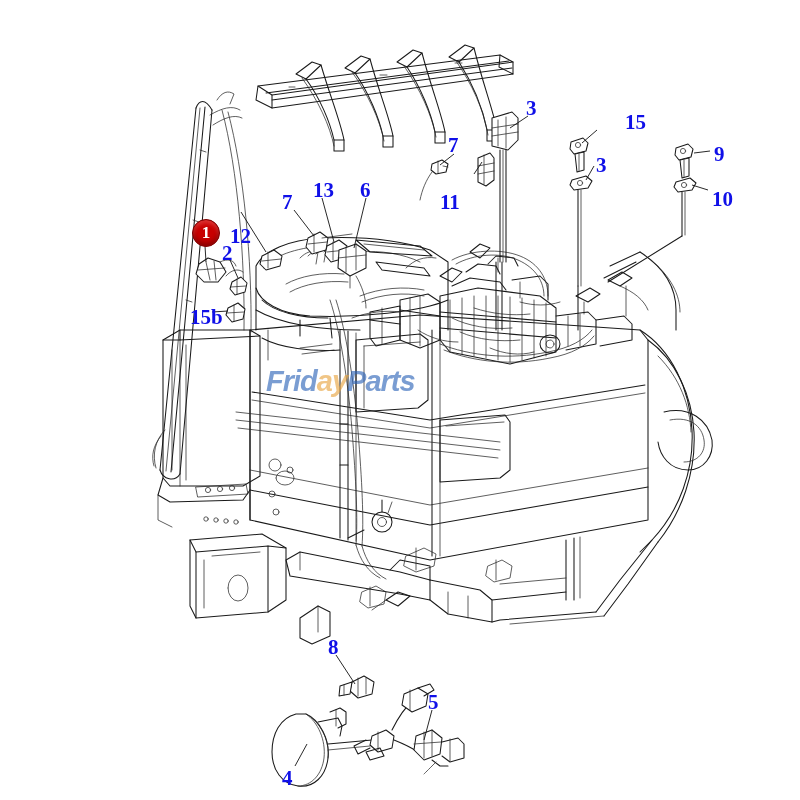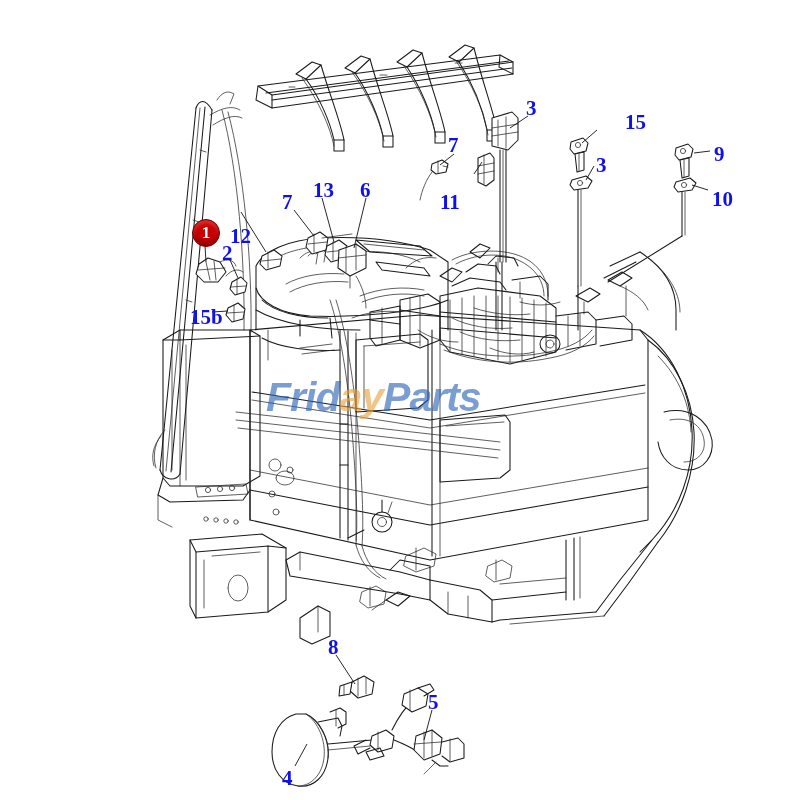--- a/index.html
+++ b/index.html
@@ -74,27 +74,27 @@
     font-weight: bold;
     font-size: 17px;
     display: flex;
     align-items: center;
     justify-content: center;
     user-select: none;
   }
   #watermark {
     position: absolute;
     left: 266px;
-    top: 374px;
+    top: 358px;
     width: 250px;
     height: 46px;
     font-family: "Liberation Sans", sans-serif;
     font-weight: bold;
     font-style: italic;
-    font-size: 41px;
+    font-size: 29px;
     line-height: 46px;
     letter-spacing: -1px;
     opacity: 0.62;
     user-select: none;
     pointer-events: none;
     white-space: nowrap;
   }
   .wm-blue { color: #2a62b8; }
   .wm-orange { color: #e8a33d; }
 </style>

